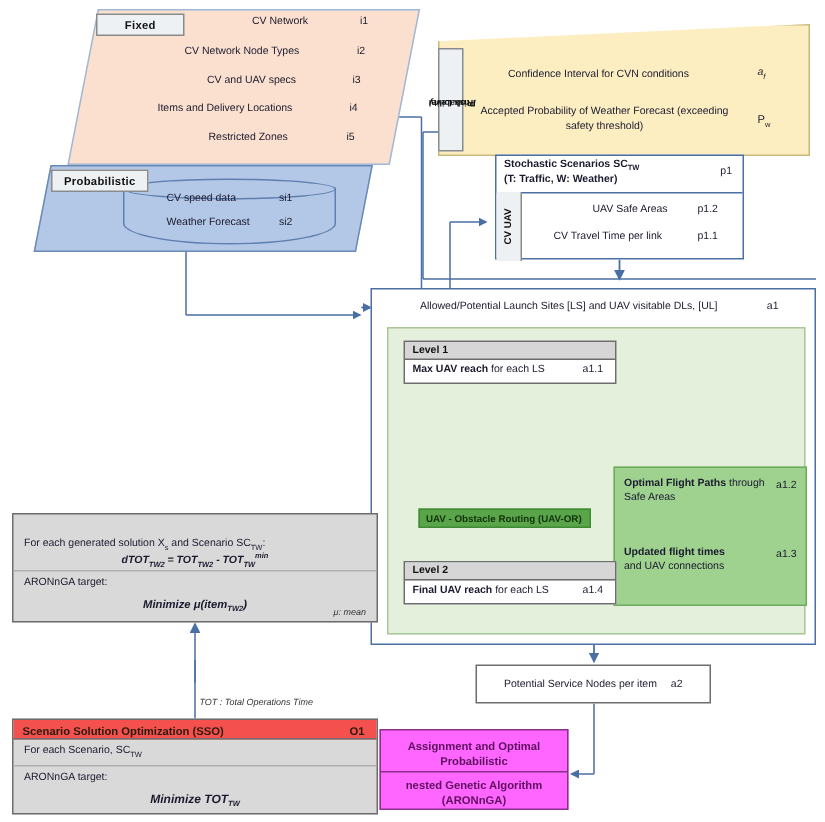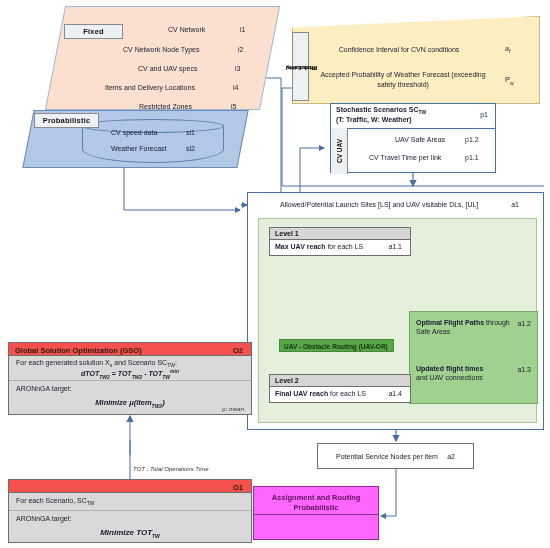--- a/index.html
+++ b/index.html
@@ -151,21 +151,21 @@
 
   <path d="M544,186 L544,430" stroke="#4a6fa5" stroke-width="0" fill="none"></path>
 
   <path d="M430,251 L478,251 L478,280" stroke="#8a8a8a" stroke-width="1.4" fill="none" marker-end="url(#arg)"></path>
   <path d="M478,278 L478,290" stroke="#8a8a8a" stroke-width="1.4" fill="none"></path>
   <path d="M458,292 L458,320" stroke="#b9b9b9" stroke-width="1" stroke-dasharray="2,2" fill="none" marker-end="url(#ar)"></path>
   <path d="M450,358 L450,385 L418,385" stroke="#8a8a8a" stroke-width="1.4" fill="none" marker-end="url(#arg)"></path>
 </svg>
 
 <div class="abs" id="fixed-para"></div>
-<div class="abs" style="left:55px;top:15px;width:215px;height:95px;">
+<div class="abs" style="left:55px;top:0;width:215px;height:95px;">
   <div class="tagbox" style="left:9px;top:9px;width:57px;">Fixed</div>
 
   <div class="irow" style="left:113px;top:11px;">CV Network</div>
   <div class="icode" style="left:185px;top:11px;">i1</div>
 
   <div class="irow" style="left:68px;top:31px;">CV Network Node Types</div>
   <div class="icode" style="left:183px;top:31px;">i2</div>
 
   <div class="irow" style="left:83px;top:50px;">CV and UAV specs</div>
   <div class="icode" style="left:180px;top:50px;">i3</div>
@@ -265,54 +265,54 @@
   </div>
 </div>
 
 <div class="abs" id="a2-box">
   <div style="position:absolute;left:18px;top:9px;font-size:7px;">Potential Service Nodes per item</div>
   <div style="position:absolute;right:18px;top:9px;font-size:7px;">a2</div>
 </div>
 
 <div class="abs" id="gso-glow"></div>
 <div class="abs opt-box" id="gso-box">
-  <div class="opt-head">
-    <span>Global Solution Optimization (GSO)</span>
-    <span class="code">O2</span>
-  </div>
   <div class="opt-body" style="top:16px;">
     <span>For each generated solution X</span><sub>s</sub><span> and Scenario SC</span><sub>TW</sub><span>:</span>
   </div>
   <div class="opt-body ctr b it" style="top:25px;font-size:7px;">
     <span>dTOT</span><sub>TW2</sub><span> = TOT</span><sub>TW2</sub><span> - TOT</span><sub>TW</sub><sup>min</sup>
   </div>
   <div class="opt-sep" style="top:37px;"></div>
   <div class="opt-body" style="top:42px;">ARONnGA target:</div>
   <div class="opt-body ctr b it" style="top:55px;font-size:7.5px;">
     <span>Minimize </span><span>μ(item</span><sub>TW2</sub><span>)</span>
   </div>
   <div class="note" style="position:absolute;right:7px;bottom:2px;">μ: mean</div>
 </div>
 
 <div class="abs note" style="left:133px;top:466px;">TOT : Total Operations Time</div>
 
 <div class="abs" id="sso-glow"></div>
 <div class="abs opt-box" id="sso-box">
   <div class="opt-head">
+    <span>Scenario Solution Optimization (SSO)</span>
     <span class="code">O1</span>
   </div>
   <div class="opt-body" style="top:17px;">
     <span>For each Scenario, SC</span><sub>TW</sub>
   </div>
   <div class="opt-sep" style="top:30px;"></div>
   <div class="opt-body" style="top:35px;">ARONnGA target:</div>
   <div class="opt-body ctr b it" style="top:48px;font-size:8px;">
     <span>Minimize </span><span>TOT</span><sub>TW</sub>
   </div>
 </div>
 
 <div class="abs" id="aronga-glow"></div>
 <div class="abs" id="aronga-box">
   <div id="aronga-sep"></div>
   <div class="aronga-t" style="top:6px;">
-    <span>Assignment and Routing</span><br><span>Probabilistic</span>
+    <span>Assignment and Optimal</span><br><span>Probabilistic</span>
+  </div>
+  <div class="aronga-t" style="top:32px;">
+    <span>nested  Genetic  Algorithm</span><br><span>(ARONnGA)</span>
   </div>
 </div>
 
 </body></html>

